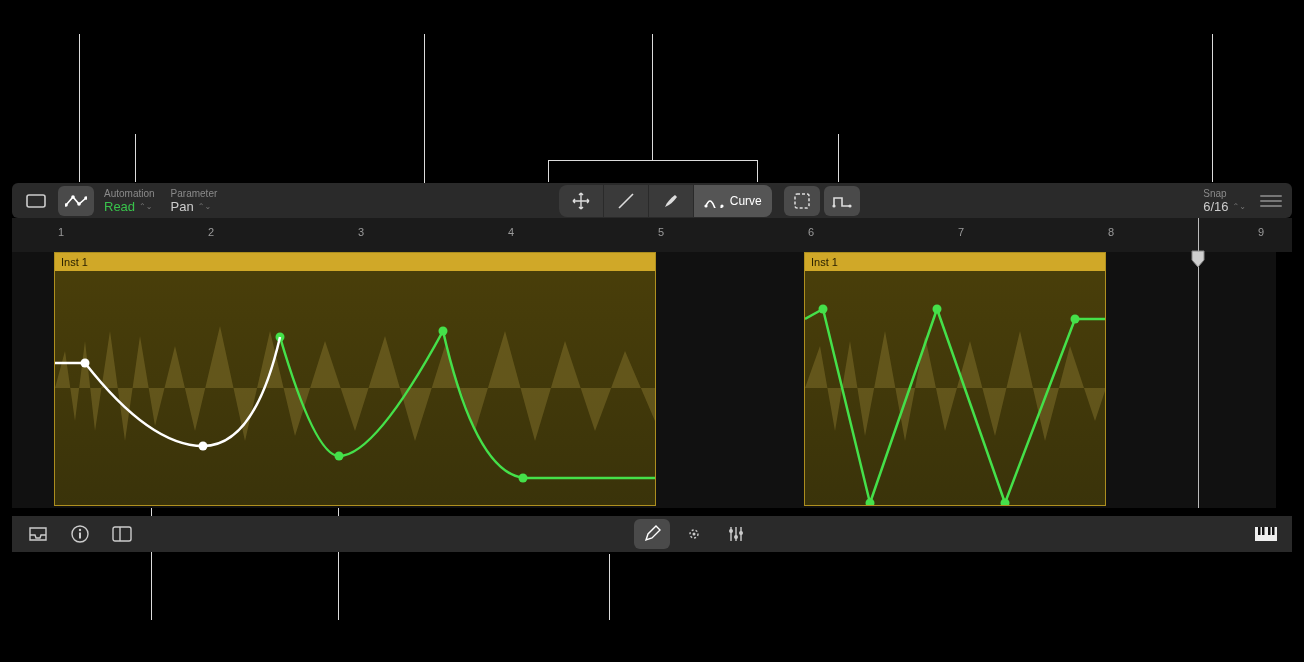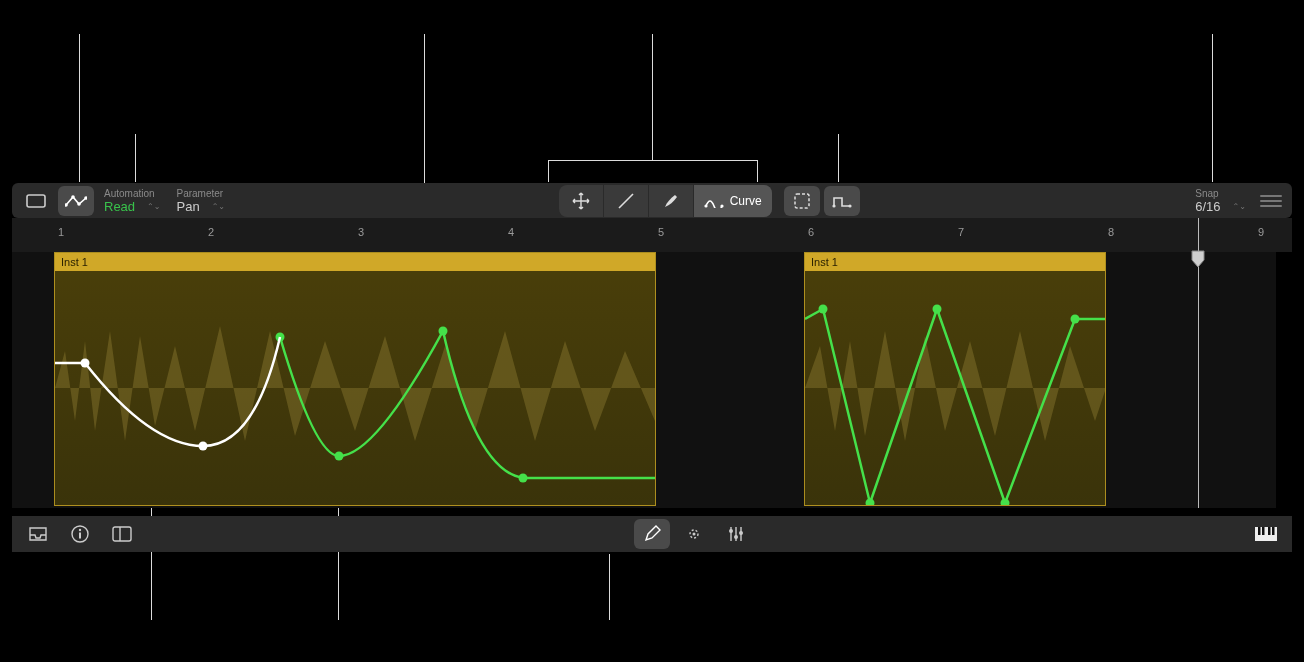--- a/index.html
+++ b/index.html
@@ -5,21 +5,21 @@
   html,body{margin:0;padding:0;background:#000;font-family:-apple-system,Helvetica,Arial,sans-serif;color:#ccc;width:1304px;height:662px;overflow:hidden}
   .stage{position:absolute;left:0;top:0;width:1304px;height:662px}
   
   .toolbar{position:absolute;left:12px;top:183px;right:12px;height:35px;background:#2a2a2a;display:flex;align-items:center;border-radius:6px;padding:0 4px}
   .btn{height:30px;border-radius:6px;display:flex;align-items:center;justify-content:center;color:#ddd;margin:0 2px;cursor:pointer}
   .btn.sq{width:36px}
   .btn.active{background:#4a4a4a}
   .btn.rounded{background:#4a4a4a}
   .lblblock{display:flex;flex-direction:column;justify-content:center;margin:0 8px}
   .lbl-small{font-size:10px;color:#8a8a8a;line-height:11px}
-  .lbl-val{font-size:13px;color:#ccc;line-height:15px;display:flex;align-items:center;gap:12px}
+  .lbl-val{font-size:13px;color:#ccc;line-height:15px;display:flex;align-items:center;gap:4px}
   .lbl-val.green{color:#38c24b}
   .chev{font-size:8px;color:#777;display:inline-block}
   .seg{display:flex;background:#3a3a3a;border-radius:8px;overflow:hidden;height:32px;align-items:center}
   .seg .segbtn{width:44px;height:32px;display:flex;align-items:center;justify-content:center;color:#ddd;border-right:1px solid #2a2a2a;cursor:pointer}
   .seg .segbtn:last-child{border-right:none}
   .seg .segbtn.sel{background:#555}
   .seg .segbtn.curve{width:78px;gap:6px}
   .spacer{flex:1}
   .snap{display:flex;flex-direction:column;align-items:flex-start;}
   .menu-icon{width:22px;display:flex;flex-direction:column;gap:3px;margin:0 6px}

